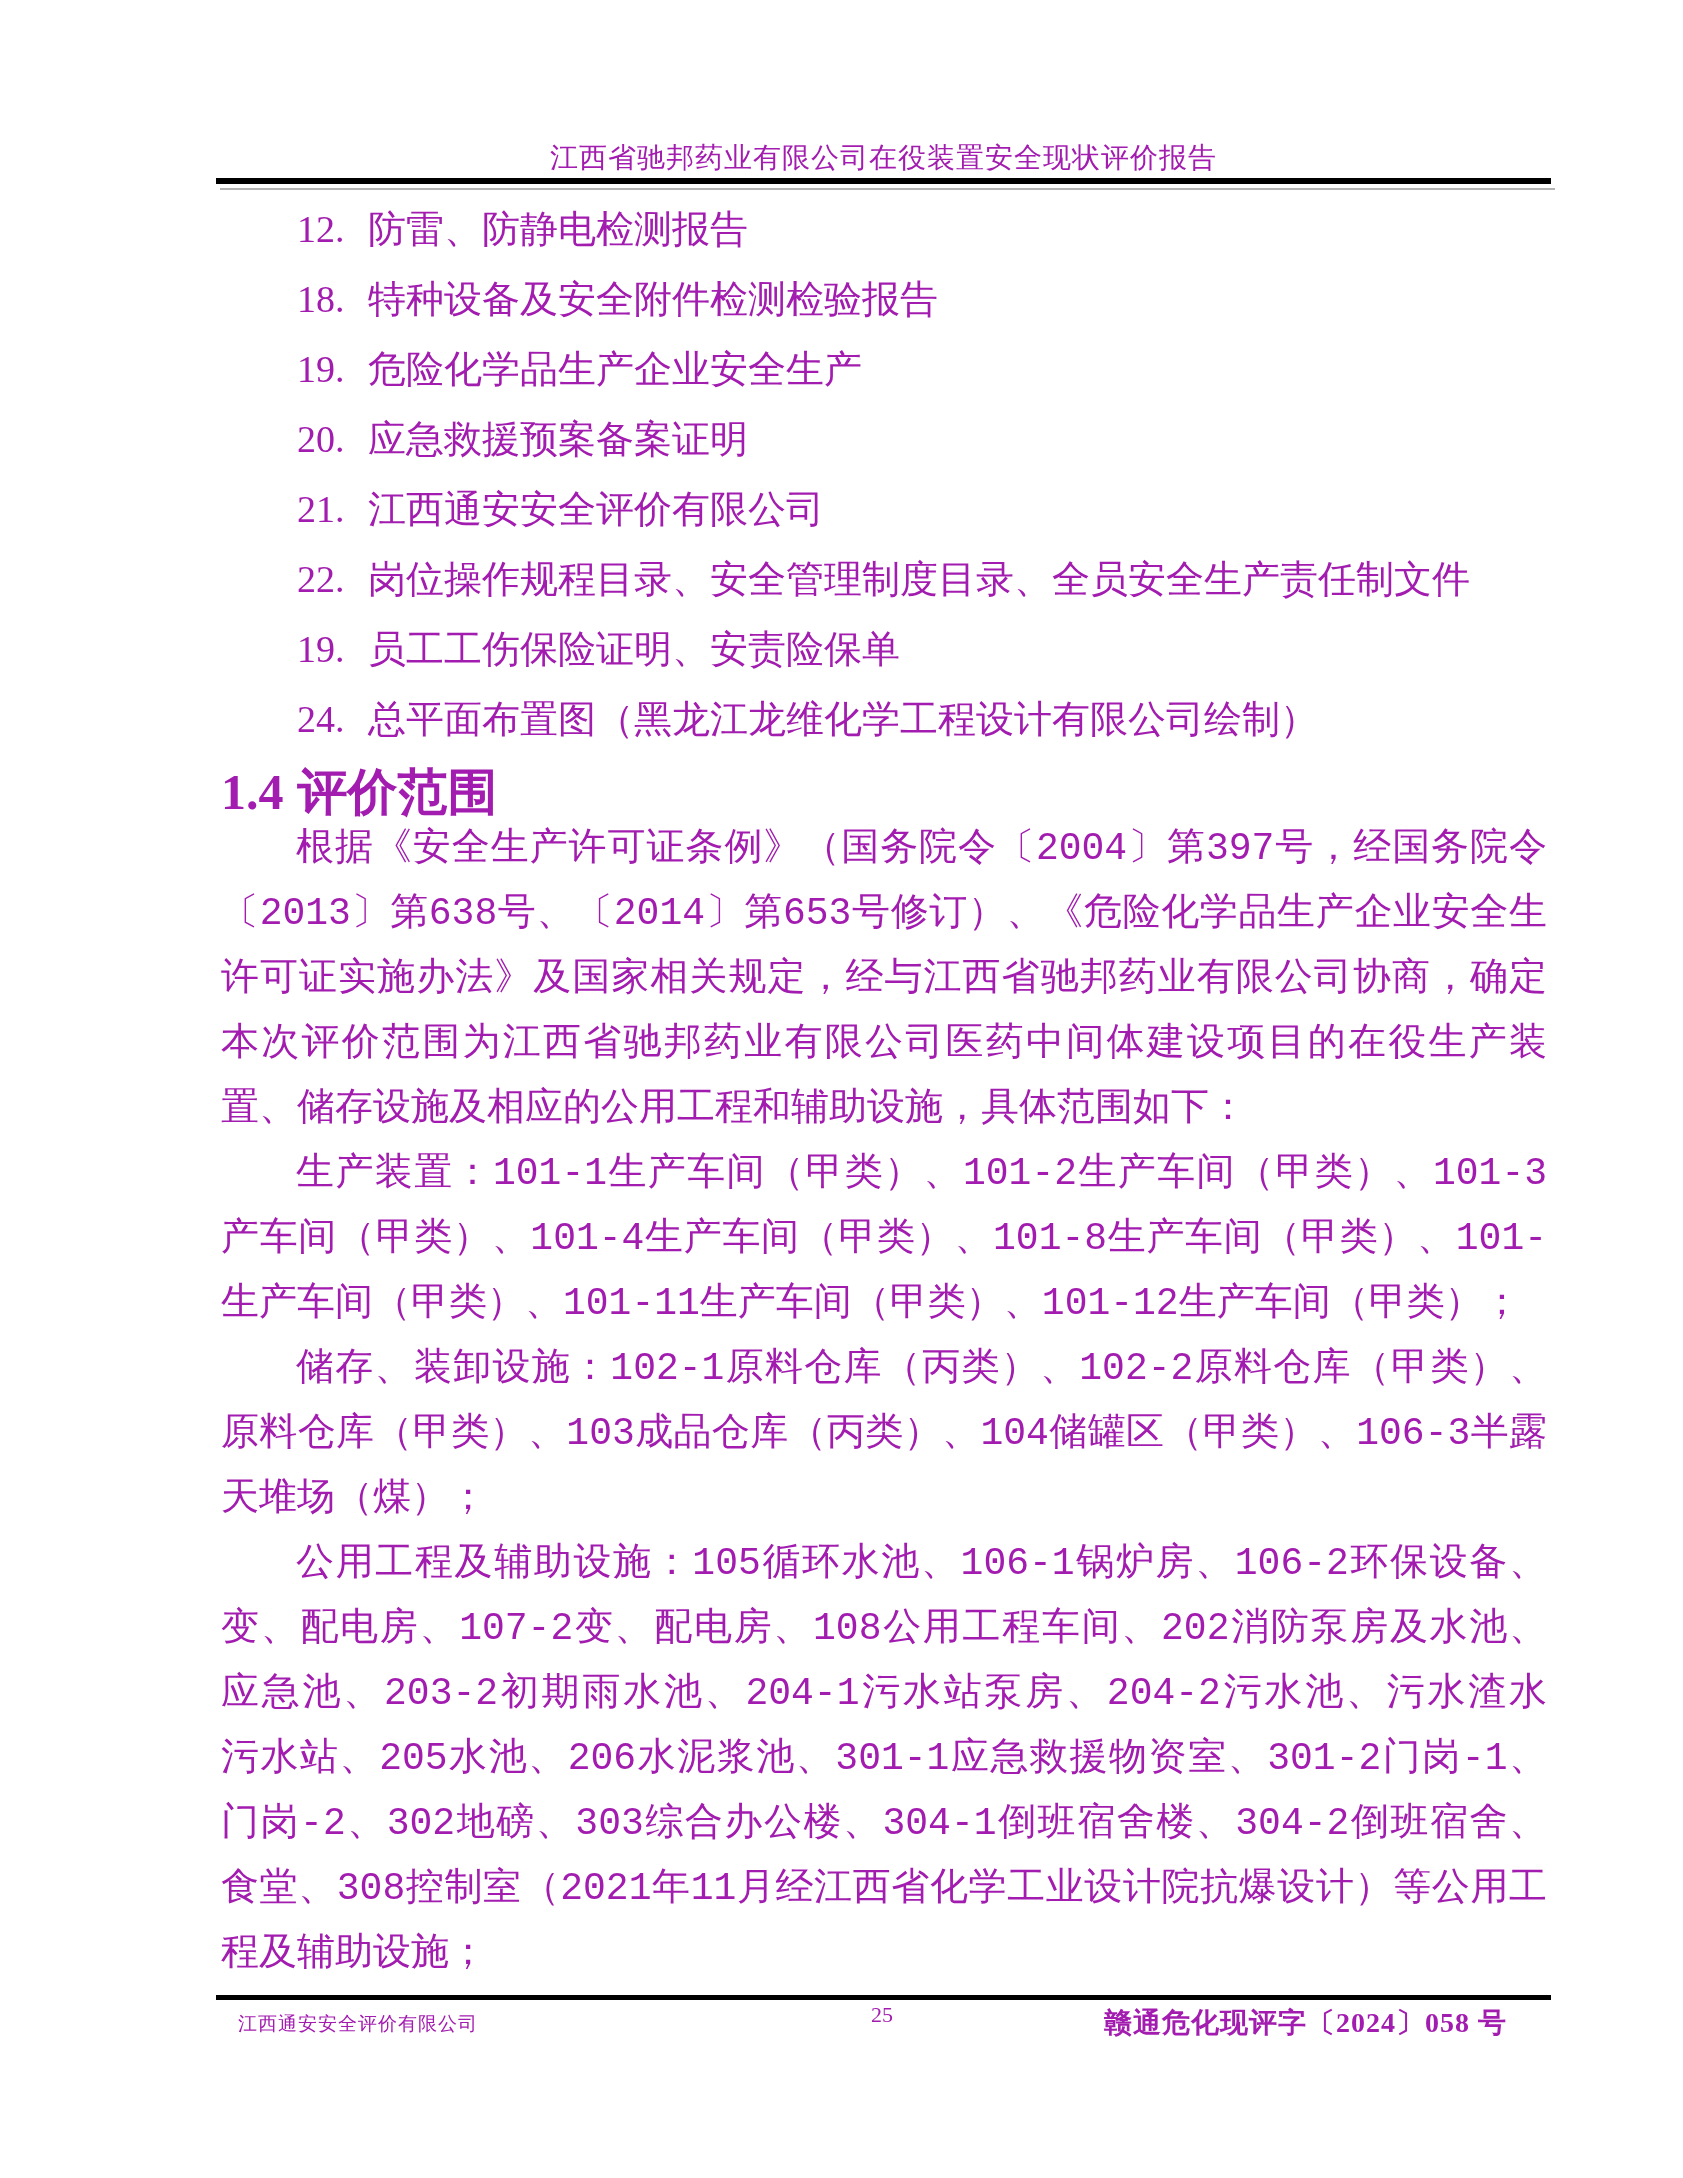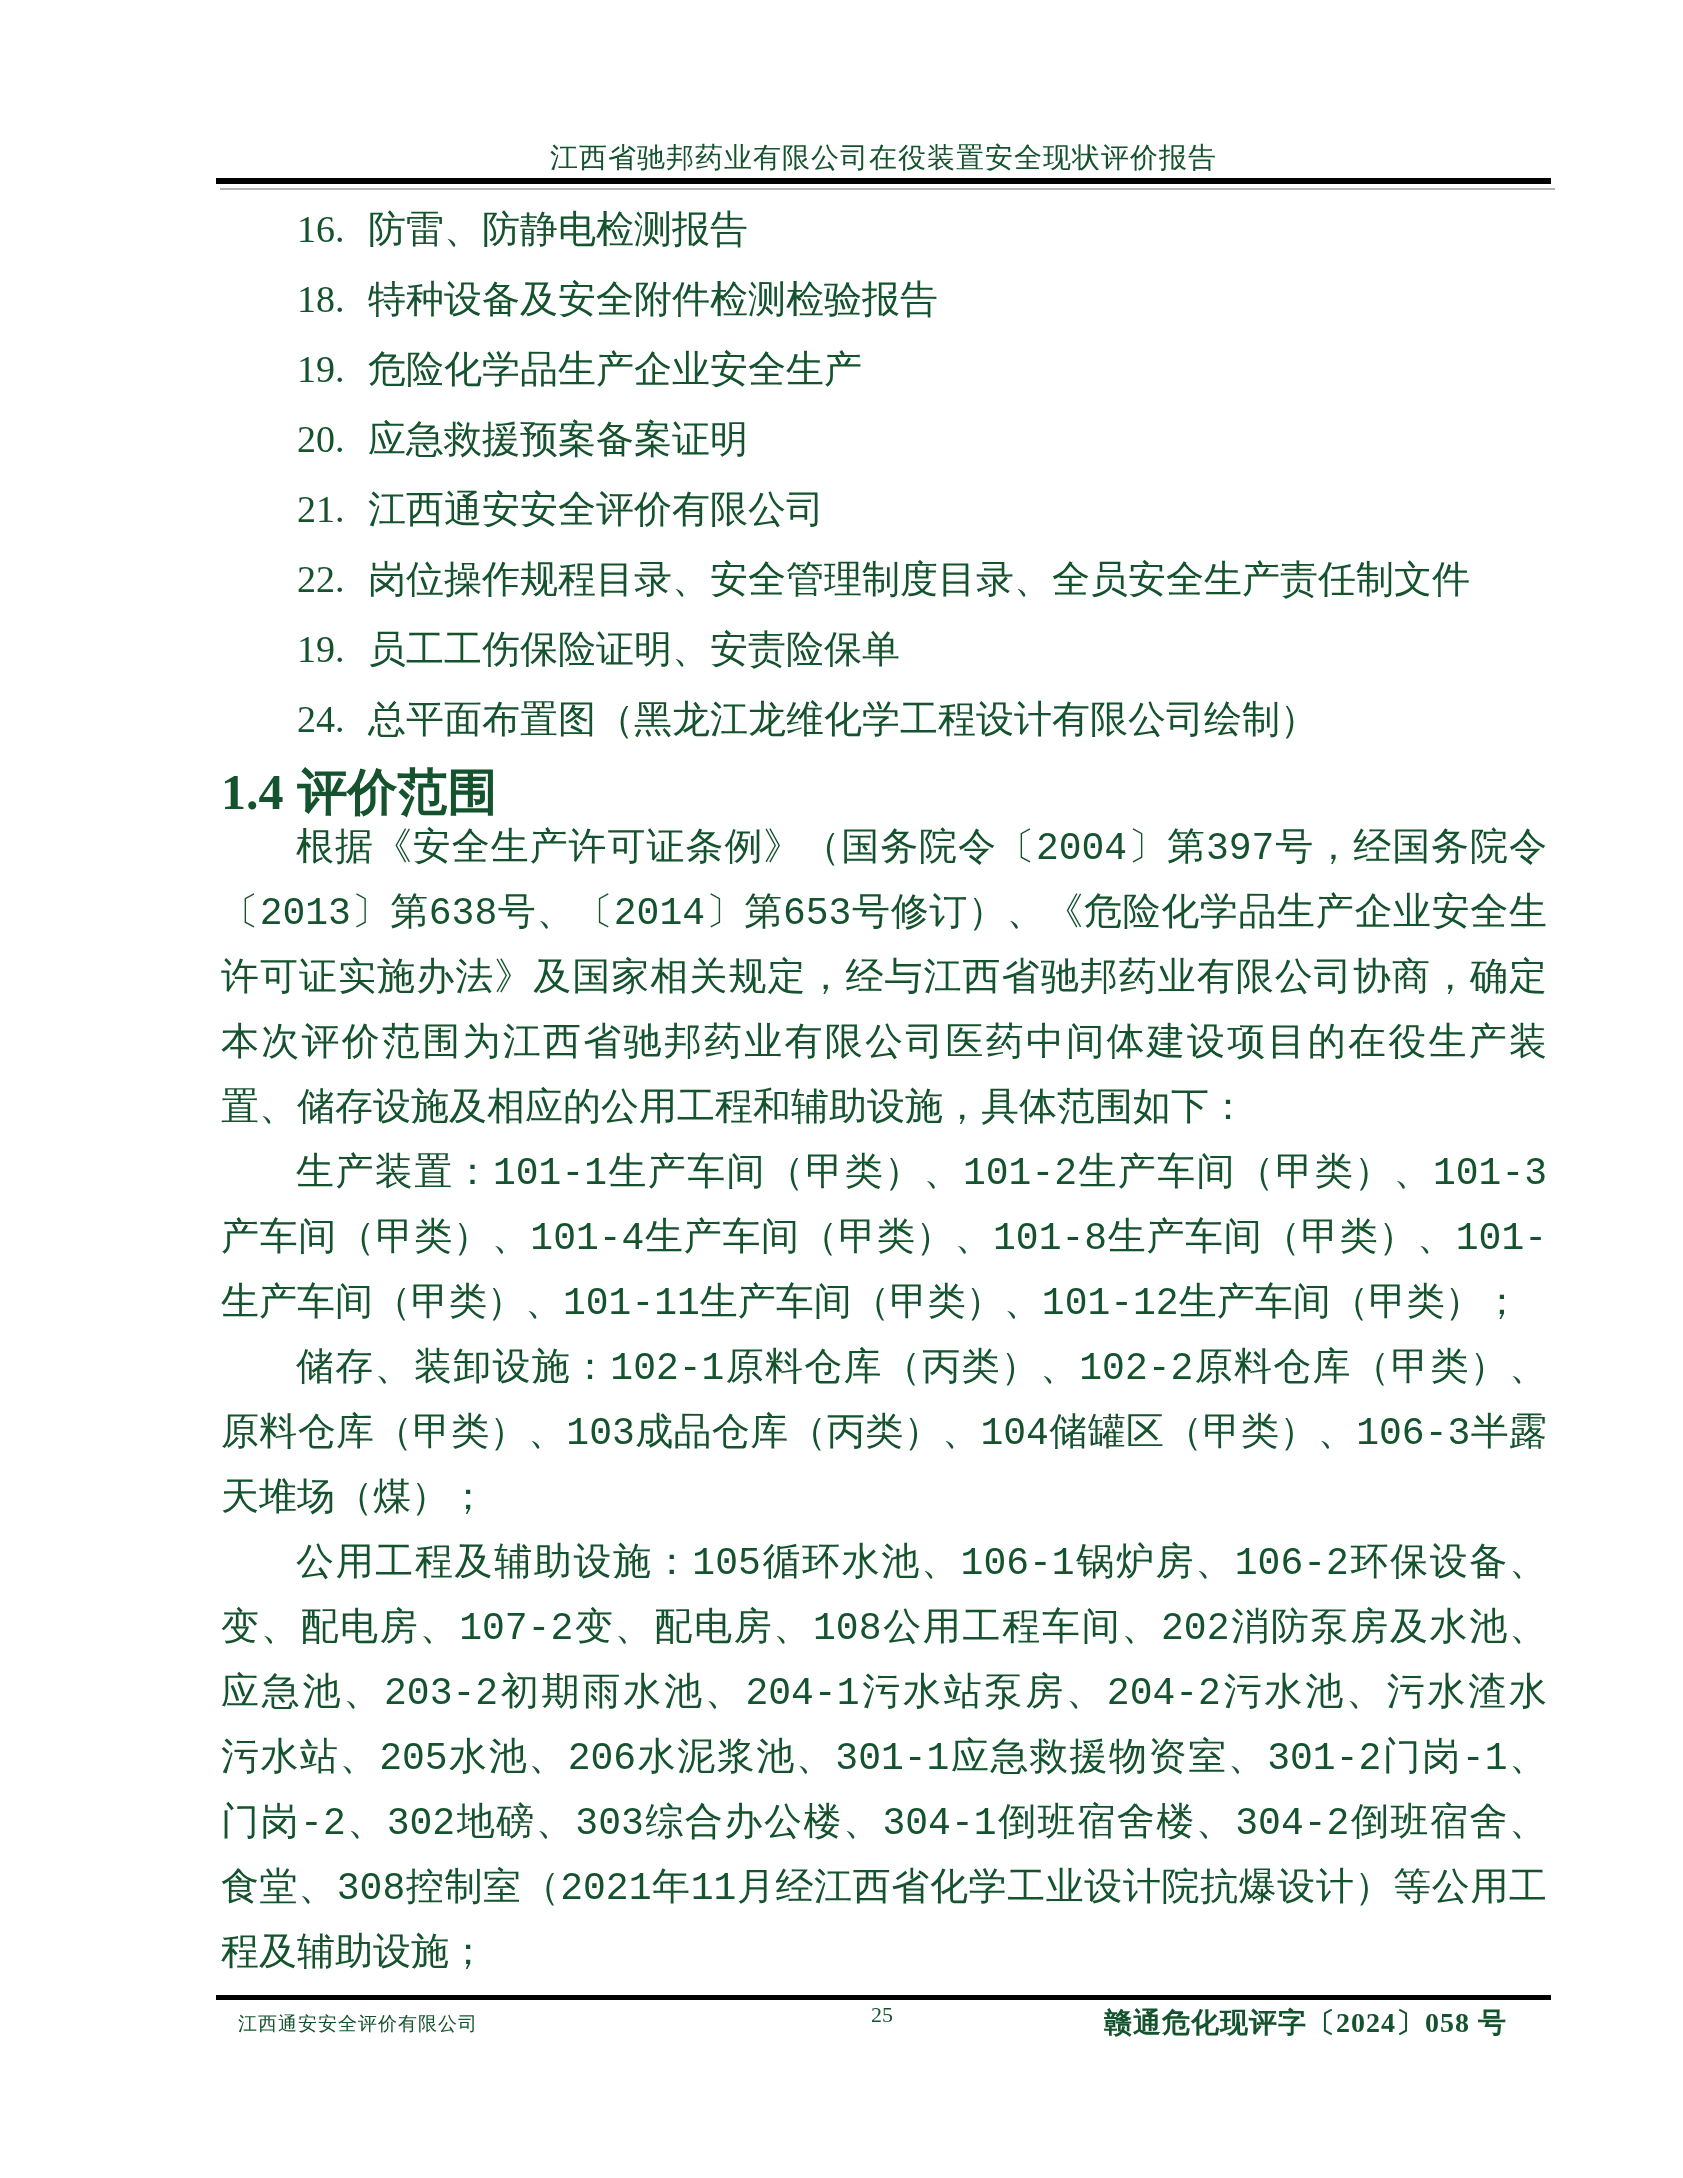--- a/index.html
+++ b/index.html
@@ -1,20 +1,20 @@
 <!DOCTYPE html>
 <html><head>
 <meta charset="utf-8">
 <style>
   html,body{margin:0;padding:0;background:#e8e8e8;}
   .page{
     position:relative;
     width:1683px;height:2178px;
     background:#ffffff;
-    color:#14532d;
+    color:#a21caf;
     font-family:"Liberation Serif","DejaVu Serif",serif;
     overflow:hidden;
     margin:0 auto;
   }
   
   .hdr-title{
     position:absolute;left:216px;top:142px;width:1335px;
     text-align:center;font-size:28px;line-height:32px;
     letter-spacing:1px;
   }
@@ -82,21 +82,21 @@
 </head>
 <body>
 
 <div class="page">
 
   <div class="hdr-title">江西省驰邦药业有限公司在役装置安全现状评价报告</div>
   <div class="hdr-rule"></div>
   <div class="hdr-rule-shadow"></div>
 
   <div class="items">
-    <div class="item"><span class="num">16.</span><span>防雷、防静电检测报告</span></div>
+    <div class="item"><span class="num">12.</span><span>防雷、防静电检测报告</span></div>
     <div class="item"><span class="num">18.</span><span>特种设备及安全附件检测检验报告</span></div>
     <div class="item"><span class="num">19.</span><span>危险化学品生产企业安全生产</span></div>
     <div class="item"><span class="num">20.</span><span>应急救援预案备案证明</span></div>
     <div class="item"><span class="num">21.</span><span>江西通安安全评价有限公司</span></div>
     <div class="item"><span class="num">22.</span><span>岗位操作规程目录、安全管理制度目录、全员安全生产责任制文件</span></div>
     <div class="item"><span class="num">19.</span><span>员工工伤保险证明、安责险保单</span></div>
     <div class="item"><span class="num">24.</span><span>总平面布置图（黑龙江龙维化学工程设计有限公司绘制）</span></div>
   </div>
 
   <div class="sec">

